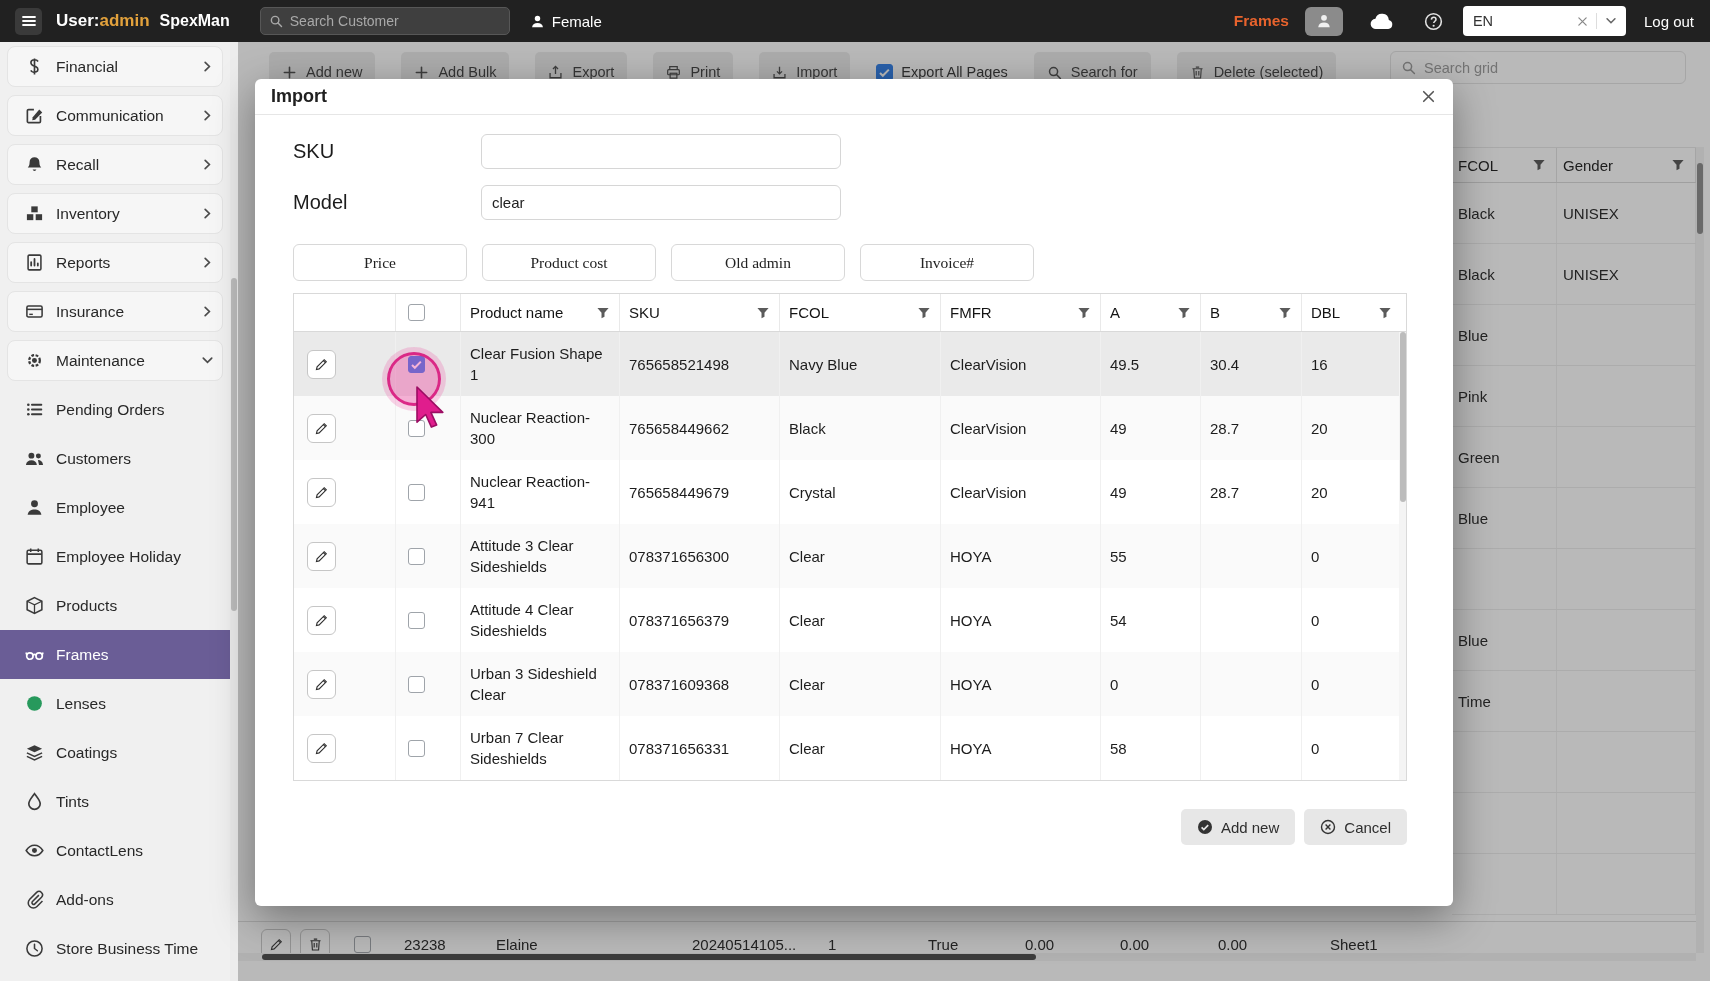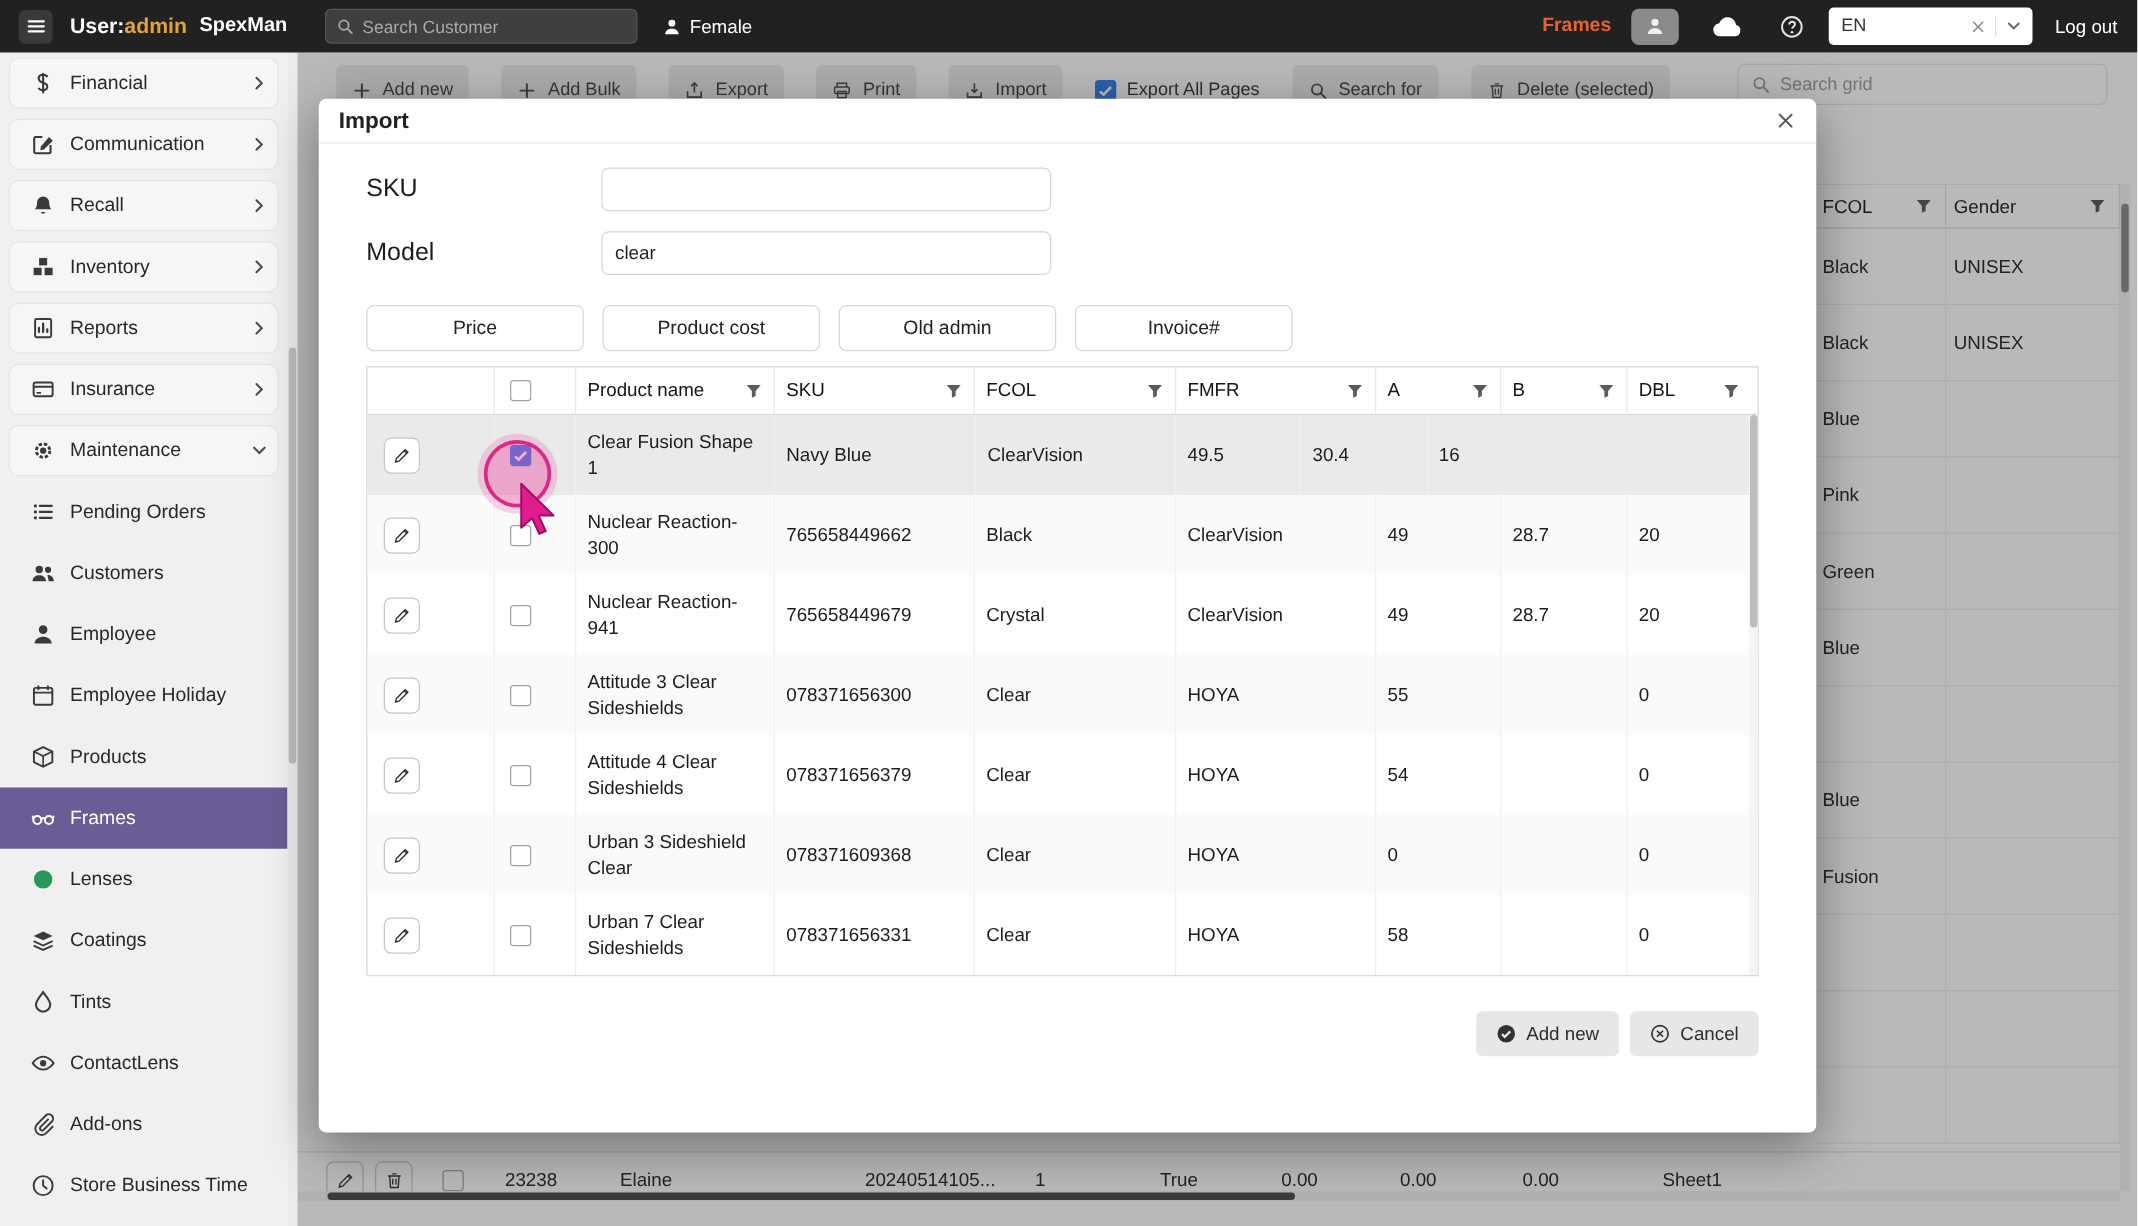--- a/index.html
+++ b/index.html
@@ -92,21 +92,21 @@
   .modal-header { height:36px; border-bottom:1px solid #e6e6e6; display:flex; align-items:center; padding:0 16px; }
   .modal-title { font-size:18px; font-weight:bold; color:#202020; }
   .modal-close { margin-left:auto; width:17px; height:17px; color:#555; cursor:pointer; display:inline-flex; }
   .modal-body { padding:19px 46px 0 38px; }
   .field-row { display:flex; align-items:center; height:35px; margin-bottom:16px; }
   .field-label { width:188px; font-size:20px; color:#1c1c1c; }
   .field-input { width:360px; height:35px; border:1px solid #d6d6d6; border-radius:6px; padding:0 10px;
     font-size:15px; color:#222; outline:none; background:#fff; font-family:inherit; }
   .fbtn-row { display:flex; gap:15px; margin-top:24px; }
   .fbtn { width:174px; height:37px; border:1px solid #d8d8d8; border-radius:6px; background:#fff;
-    font-size:15.5px; color:#222; font-family:Liberation Sans, sans-serif; cursor:pointer; }
+    font-size:15.5px; color:#222; font-family:Liberation Serif, serif; cursor:pointer; }
 
   .mtable { margin-top:12px; width:1114px; border:1px solid #d9d9d9; position:relative; background:#fff; }
   .mthead { display:flex; height:38px; border-bottom:1px solid #d9d9d9; }
   .mth { position:relative; display:flex; align-items:center; padding-left:9px; font-size:15px; color:#141414; border-left:1px solid #e9e9e9; }
   .mth:first-child { border-left:none; }
   .funnel { color:#5b5b5b; }
   .mth .funnel { position:absolute; right:9px; width:14px; height:14px; display:inline-flex; }
   .mtrow { display:flex; height:64px; }
   .mtrow:nth-child(even) { background:#fafafa; }
   .mtrow.selected { background:#eaeaea; }
@@ -555,21 +555,21 @@
         </div>
         <div class="bgg-row">
           <div class="bgg-cell" style="width:105px"></div>
           <div class="bgg-cell" style="width:139px"></div>
         </div>
         <div class="bgg-row">
           <div class="bgg-cell" style="width:105px">Blue</div>
           <div class="bgg-cell" style="width:139px"></div>
         </div>
         <div class="bgg-row">
-          <div class="bgg-cell" style="width:105px">Fusion</div>
+          <div class="bgg-cell" style="width:105px">Time</div>
           <div class="bgg-cell" style="width:139px"></div>
         </div>
         <div class="bgg-row">
           <div class="bgg-cell" style="width:105px"></div>
           <div class="bgg-cell" style="width:139px"></div>
         </div>
         <div class="bgg-row">
           <div class="bgg-cell" style="width:105px"></div>
           <div class="bgg-cell" style="width:139px"></div>
         </div>
@@ -717,20 +717,21 @@
                 </button>
               </div>
               <div class="mtd" style="width:65px">
                 <span class="cbx checked" style="margin-left:3px">
                   <svg viewBox="0 0 16 16" xmlns="http://www.w3.org/2000/svg" style="width:100%;height:100%;display:block">
                     <path d="M3.2 8.6l3 2.9 6.4-6.6" fill="none" stroke="#fff" stroke-width="2.2"></path>
                   </svg>
                 </span>
               </div>
               <div class="mtd" style="width:159px">Clear Fusion Shape 1</div>
+              <div class="mtd" style="width:160px">765658521498</div>
               <div class="mtd" style="width:161px">Navy Blue</div>
               <div class="mtd" style="width:160px">ClearVision</div>
               <div class="mtd" style="width:100px">49.5</div>
               <div class="mtd" style="width:101px">30.4</div>
               <div class="mtd" style="width:100px">16</div>
             </div>
             <div class="mtrow">
               <div class="mtd" style="width:101px">
                 <button class="edit-btn">
                   <span style="width:15px;height:15px;display:inline-flex">

